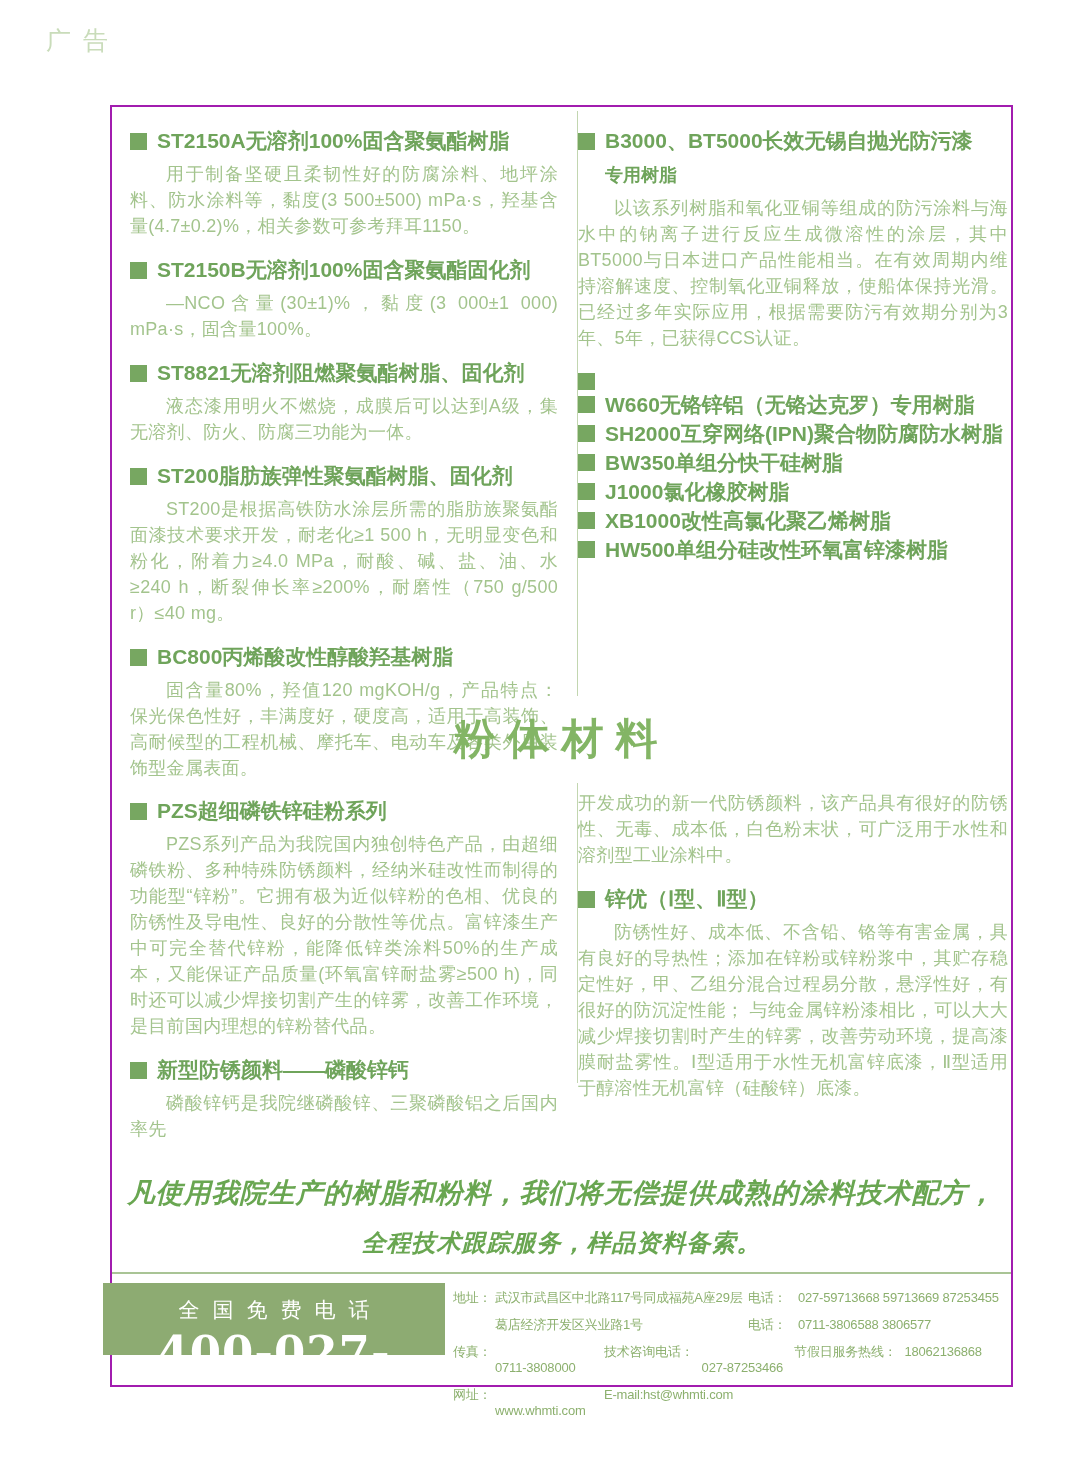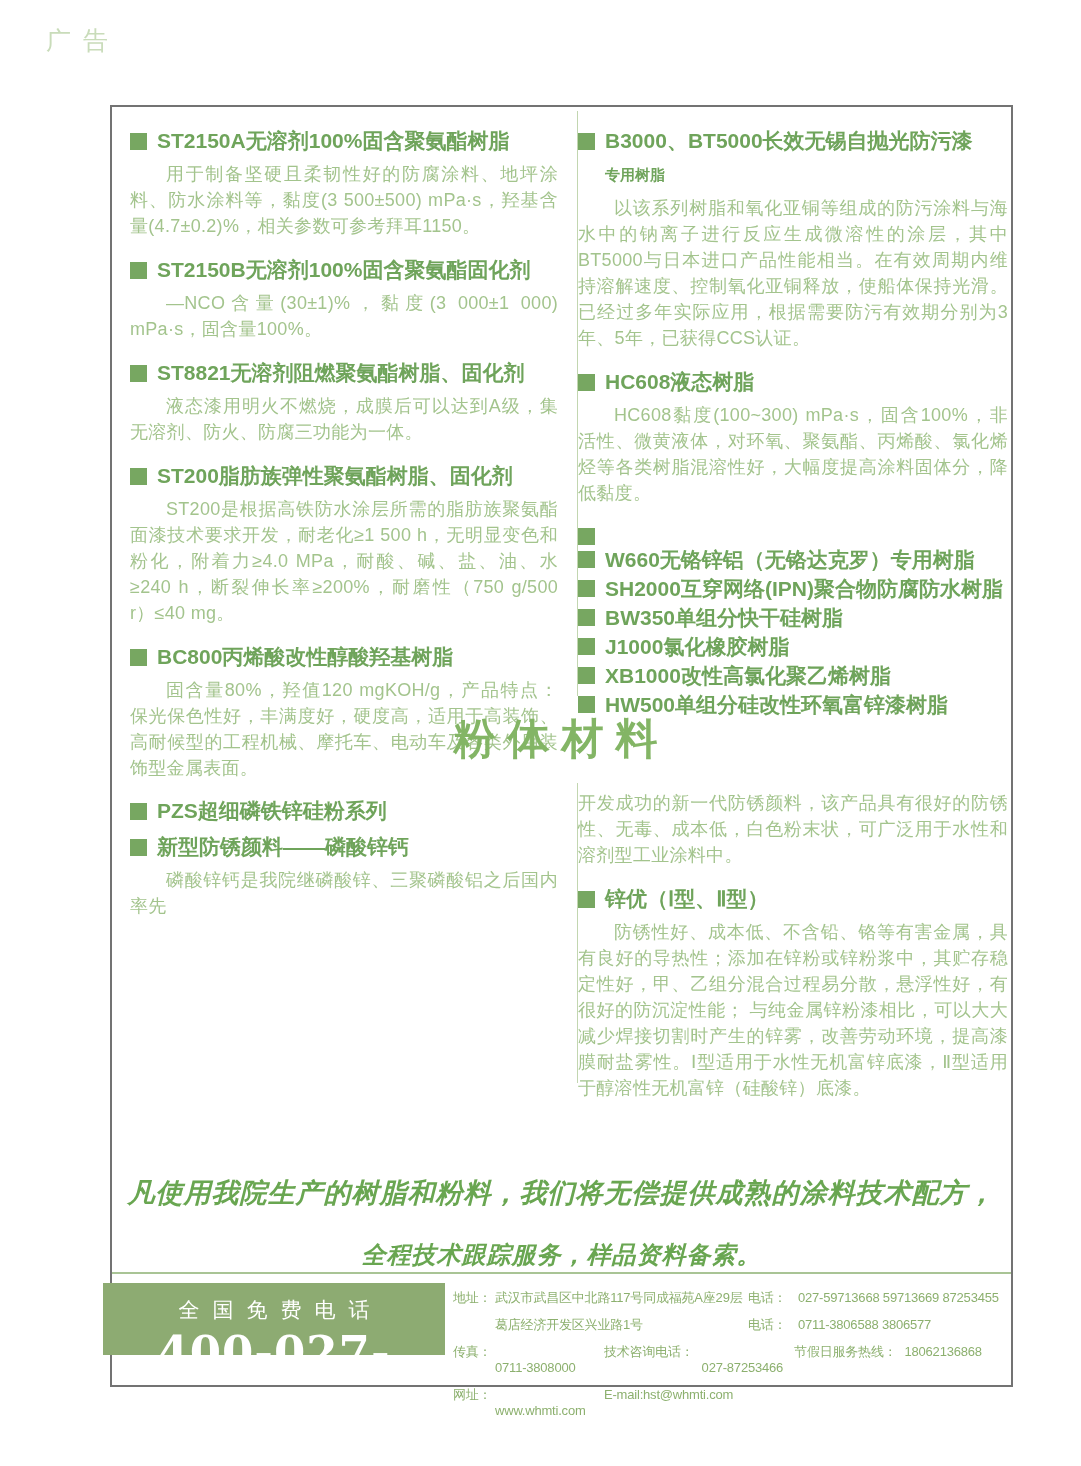--- a/index.html
+++ b/index.html
@@ -1,45 +1,45 @@
 <!DOCTYPE html>
 <html><head>
 <meta charset="utf-8">
 <style>
   html,body{margin:0;padding:0;background:#ffffff;}
   .page{position:relative;width:1081px;height:1466px;background:#ffffff;overflow:hidden;
         font-family:"Liberation Sans",sans-serif;}
   .ad-label{position:absolute;left:46px;top:24px;font-size:25px;color:#c9dcba;letter-spacing:12px;}
   .main-box{position:absolute;left:110px;top:105px;width:903px;height:1282px;
-            border:2px solid #737373;box-sizing:border-box;}
+            border:2px solid #a21caf;box-sizing:border-box;}
   .divider{position:absolute;width:1px;background:#c2d6b0;}
   .divider-top{left:465px;top:4px;height:585px;}
   .divider-powder{left:465px;top:676px;height:300px;}
   .col{position:absolute;}
   .col-resins-left{left:18px;top:18px;width:428px;}
   .col-resins-right{left:466px;top:18px;width:430px;}
   .col-powder-left{left:18px;top:688px;width:428px;}
   .col-powder-right{left:466px;top:681px;width:430px;}
   .sec-title{display:flex;align-items:center;color:#6fa45b;font-weight:bold;
              font-size:21px;line-height:32px;margin:0 0 4px 0;}
   .bullet{width:17px;height:17px;background:#77a761;flex:none;margin-right:10px;}
-  .sec-title-line2{color:#6fa45b;font-weight:bold;font-size:15px;line-height:32px;
+  .sec-title-line2{color:#6fa45b;font-weight:bold;font-size:18px;line-height:32px;
                    padding-left:27px;margin:-2px 0 4px 0;}
   .sec-body{margin:2px 0 15px 0;color:#a3c48d;font-size:18px;line-height:26px;
             text-align:justify;text-indent:2em;letter-spacing:0.3px;}
   .sec-body.no-indent{text-indent:0;}
   .product-list{margin-top:22px;}
   .list-item{display:flex;align-items:center;color:#6fa45b;font-weight:bold;
              font-size:21px;line-height:29px;}
   .powder-title{position:absolute;left:0;width:100%;top:604px;text-align:center;
                 font-size:42px;font-weight:bold;color:#83b565;letter-spacing:12px;}
   .slogan{position:absolute;left:0;width:100%;top:1068px;text-align:center;
           color:#69a651;font-style:italic;font-weight:bold;
           font-family:"Liberation Serif",serif;}
-  .slogan-line1{font-size:27px;margin-bottom:28px;letter-spacing:1px;}
+  .slogan-line1{font-size:27px;margin-bottom:16px;letter-spacing:1px;}
   .slogan-line2{font-size:24px;letter-spacing:1px;}
   .contact-bar{position:absolute;left:0;right:0;top:1165px;bottom:0;
                border-top:2px solid #a9c495;}
   .phone-box{position:absolute;left:-9px;top:9px;width:342px;height:72px;
              background:#8dab72;color:#ffffff;text-align:center;}
   .phone-label{margin-top:13px;font-size:21px;letter-spacing:13px;text-indent:13px;}
   .phone-number{margin-top:2px;font-size:45px;font-weight:bold;letter-spacing:1px;
                 font-family:"DejaVu Serif",serif;}
   .contact-info{position:absolute;left:341px;top:10px;width:560px;color:#8cb06e;
                 font-size:13px;letter-spacing:-0.2px;}
@@ -103,27 +103,20 @@
 
     <div class="col col-resins-right">
       <div class="sec">
         <div class="sec-title">
           <span class="bullet"></span>
           <span>B3000、BT5000长效无锡自抛光防污漆</span>
         </div>
         <div class="sec-title-line2">专用树脂</div>
         <p class="sec-body">以该系列树脂和氧化亚铜等组成的防污涂料与海水中的钠离子进行反应生成微溶性的涂层，其中BT5000与日本进口产品性能相当。在有效周期内维持溶解速度、控制氧化亚铜释放，使船体保持光滑。已经过多年实际应用，根据需要防污有效期分别为3年、5年，已获得CCS认证。</p>
       </div>
-      <div class="sec">
-        <div class="sec-title">
-          <span class="bullet"></span>
-          <span>HC608液态树脂</span>
-        </div>
-        <p class="sec-body">HC608黏度(100~300) mPa·s，固含100%，非活性、微黄液体，对环氧、聚氨酯、丙烯酸、氯化烯烃等各类树脂混溶性好，大幅度提高涂料固体分，降低黏度。</p>
-      </div>
       <div class="product-list">
         <div class="list-item">
           <span class="bullet"></span>
         </div>
         <div class="list-item">
           <span class="bullet"></span>
           <span>W660无铬锌铝（无铬达克罗）专用树脂</span>
         </div>
         <div class="list-item">
           <span class="bullet"></span>
@@ -149,20 +142,21 @@
     </div>
 
     <div class="powder-title">粉体材料</div>
 
     <div class="col col-powder-left">
       <div class="sec">
         <div class="sec-title">
           <span class="bullet"></span>
           <span>PZS超细磷铁锌硅粉系列</span>
         </div>
+        <p class="sec-body">PZS系列产品为我院国内独创特色产品，由超细磷铁粉、多种特殊防锈颜料，经纳米硅改性而制得的功能型“锌粉”。它拥有极为近似锌粉的色相、优良的防锈性及导电性、良好的分散性等优点。富锌漆生产中可完全替代锌粉，能降低锌类涂料50%的生产成本，又能保证产品质量(环氧富锌耐盐雾≥500 h)，同时还可以减少焊接切割产生的锌雾，改善工作环境，是目前国内理想的锌粉替代品。</p>
       </div>
       <div class="sec">
         <div class="sec-title">
           <span class="bullet"></span>
           <span>新型防锈颜料——磷酸锌钙</span>
         </div>
         <p class="sec-body">磷酸锌钙是我院继磷酸锌、三聚磷酸铝之后国内率先</p>
       </div>
     </div>
 

